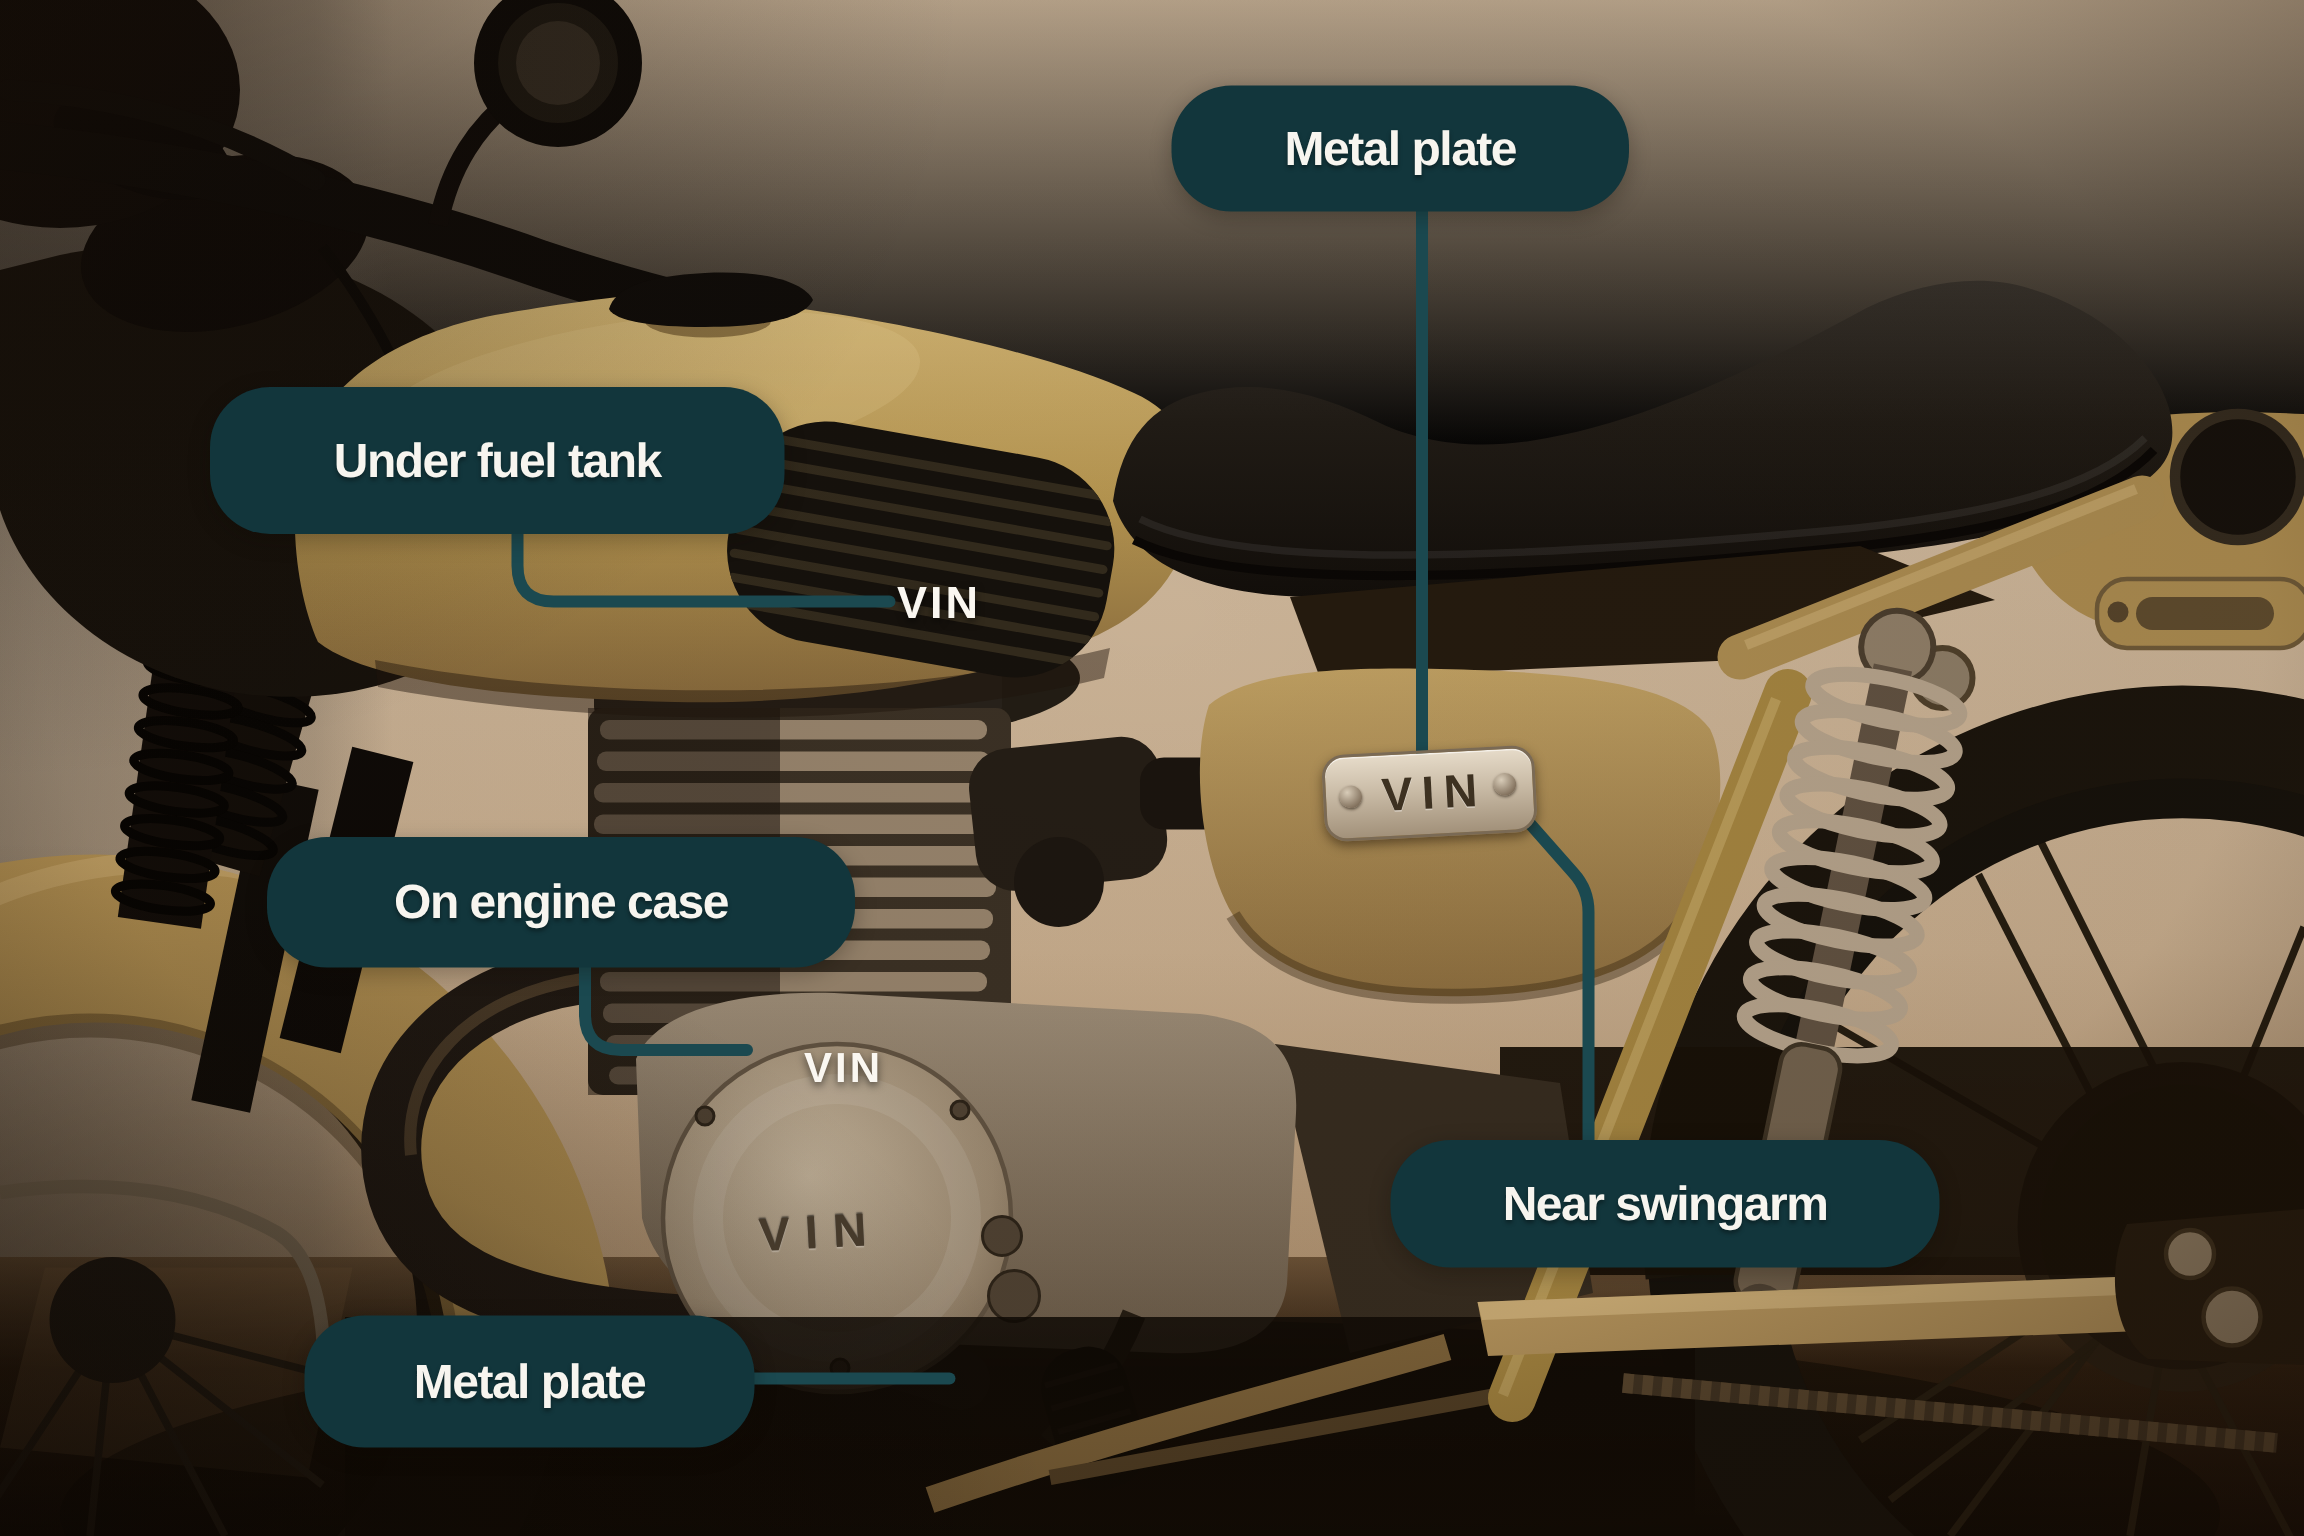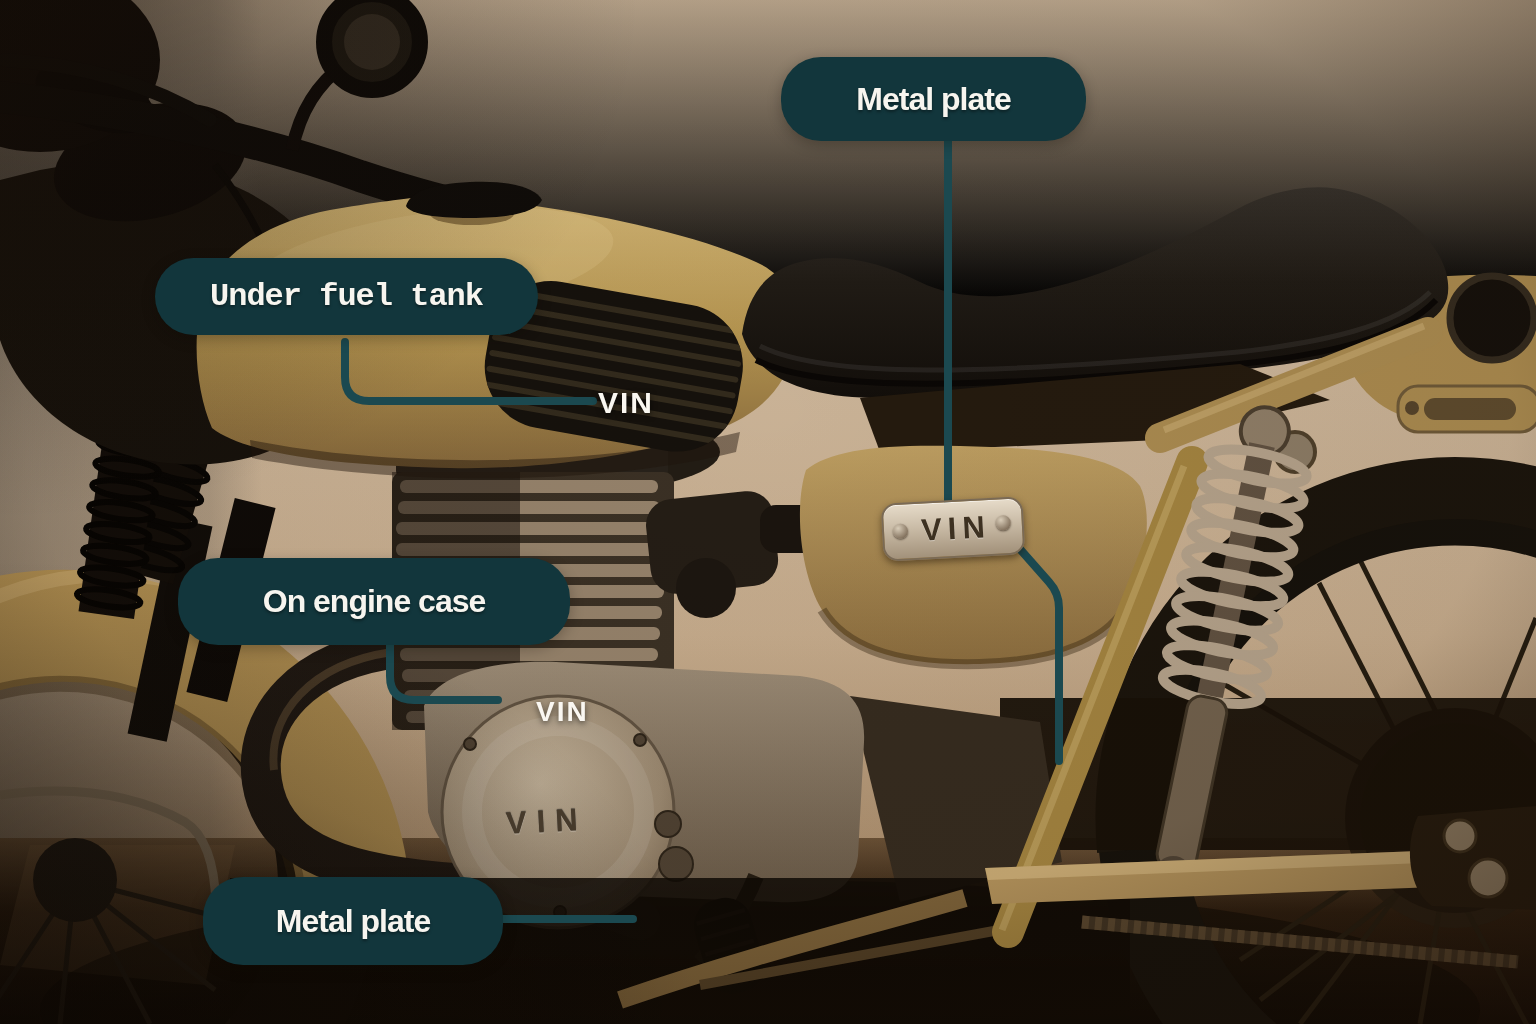--- a/index.html
+++ b/index.html
@@ -23,21 +23,21 @@
   .vin-plate .plate-text{color:var(--plate-text,#3d3121);font-weight:bold;
              font-size:31px;letter-spacing:6px;text-indent:6px;
              text-shadow:0 1px 0 rgba(255,255,255,.4);}
   .rivet{position:absolute;width:15px;height:15px;border-radius:50%;
          background:radial-gradient(circle at 35% 30%,#d8ccb8,#877662 70%,#5c4e3d);
          box-shadow:0 1px 2px rgba(30,18,6,.6);}
   .rivet.left{left:9px;top:19px;} .rivet.right{right:11px;top:16px;}
   .vin-stamp{position:absolute;left:506px;top:804px;transform:rotate(-3deg);
              color:var(--stamp-text,#463a2b);font-weight:bold;font-size:31px;letter-spacing:10px;
              text-shadow:0 -1px 1px rgba(0,0,0,.55), 0 1px 1px rgba(255,255,255,.3);}
-  #c-under-tank{left:155px;top:258px;width:383px;height:77px;font-family:Liberation Mono, monospace;}
+  #c-under-tank{left:140px;top:258px;width:383px;height:98px;}
   #c-engine-case{left:178px;top:558px;width:392px;height:87px;}
   #c-metal-top{left:781px;top:57px;width:305px;height:84px;}
   #c-swingarm{left:927px;top:760px;width:366px;height:85px;}
   #c-metal-bottom{left:203px;top:877px;width:300px;height:88px;}
   #vin-tank{left:598px;top:386px;}
   #vin-engine{left:536px;top:696px;font-size:28px;}
 </style>
 </head>
 <body>
 
@@ -357,17 +357,20 @@
 
 <div class="callout" id="c-metal-top">
   <span>Metal plate</span>
 </div>
 <div class="callout" id="c-under-tank">
   <span>Under fuel tank</span>
 </div>
 <div class="callout" id="c-engine-case">
   <span>On engine case</span>
 </div>
+<div class="callout" id="c-swingarm">
+  <span>Near swingarm</span>
+</div>
 <div class="callout" id="c-metal-bottom">
   <span>Metal plate</span>
 </div>
 
 </div>
 
 </body></html>

